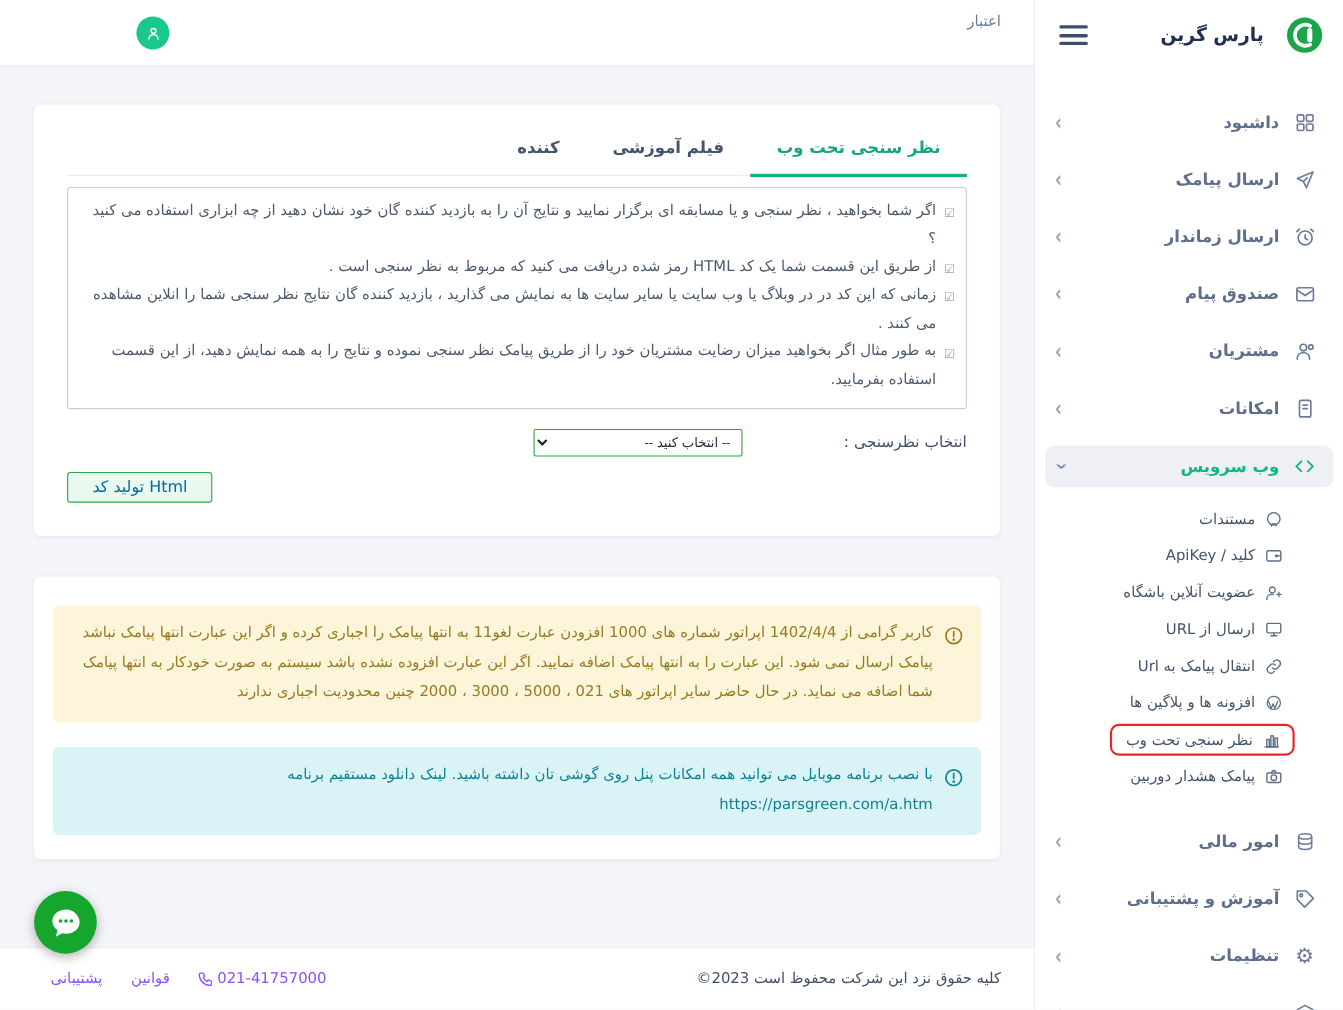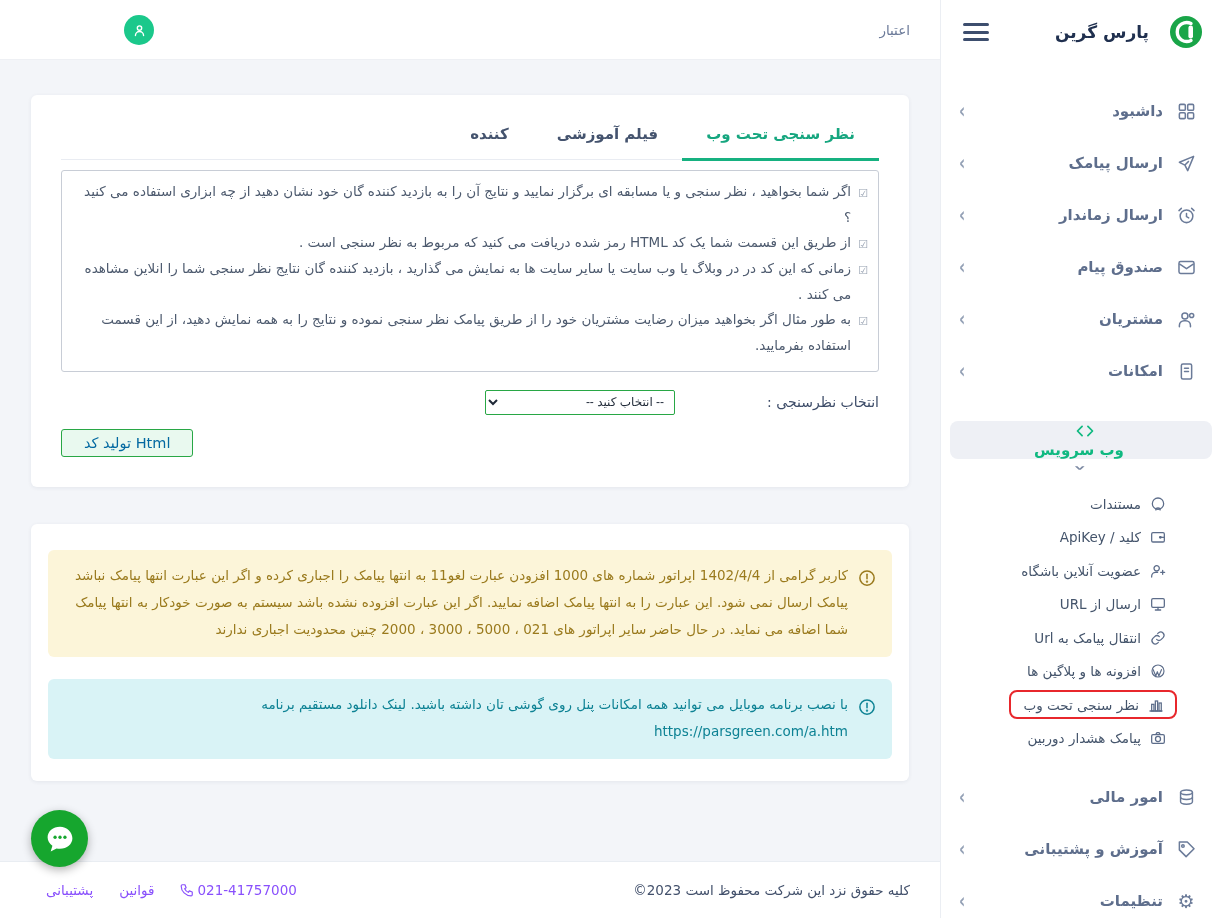--- a/index.html
+++ b/index.html
@@ -11,34 +11,34 @@
   .side-header { height:64px; display:flex; align-items:center; justify-content:space-between; padding:0 18px 0 22px; }
   .brand { display:flex; align-items:center; gap:20px; }
   .brand-name { font-size:17px; font-weight:bold; color:#20304f; }
   .hamburger { width:26px; cursor:pointer; }
   .hamburger span { display:block; height:3px; background:#3d4e6e; border-radius:2px; margin:4.5px 0; }
   .side-nav { margin-top:21px; }
   .nav-item { height:52px; display:flex; align-items:center; padding:0 24px 0 18px; color:#5e6e8c; font-size:15px; font-weight:600; cursor:pointer; }
   .nav-item .nav-icon { width:22px; height:22px; margin-left:12px; display:flex; align-items:center; justify-content:center; color:#6b7b99; }
   .nav-item .nav-label { flex:1; }
   .nav-chev { color:#93a0b5; font-size:15px; transform:scaleY(1.4); }
-  .nav-item.active { background:#eef0f5; border-radius:8px; height:38px; margin:24px 9px; padding:0 15px 0 11px; color:#10b981;flex-direction:column; }
+  .nav-item.active { background:#eef0f5; border-radius:8px; height:38px; margin:8px 9px; padding:0 15px 0 11px; color:#10b981; }
   .nav-item.active .nav-icon { color:#10b981; }
   .nav-item.active .nav-chev { transform:rotate(-90deg) scaleY(1.4); color:#7d8aa3; }
   .sub-list { padding:4px 0 6px; }
   .sub-item { height:33.5px; display:flex; align-items:center; justify-content:flex-start; padding-right:44px; cursor:pointer; }
   .sub-inner { display:inline-flex; align-items:center; gap:8px; padding:4px 11px 4px 13px; color:#44546b; font-size:13.5px; }
   .sub-inner .sub-icon { width:17px; height:17px; display:flex; align-items:center; justify-content:center; color:#5d6d8a; }
   .sub-item.highlight .sub-inner { border:2.5px solid #e8272c; border-radius:8px; }
 
   
   .main { position:absolute; top:0; left:0; width:940px; height:918px; }
   .topbar { height:60px; background:#fff; border-bottom:1px solid #eef0f4; position:relative; }
   .avatar { position:absolute; left:124px; top:15px; width:30px; height:30px; border-radius:50%; background:#1bc88b; display:flex; align-items:center; justify-content:center; cursor:pointer; }
-  .credit { position:absolute; right:30px; top:22px; color:#6b7a99; font-size:13.5px; cursor:pointer;margin-left:16px; }
+  .credit { position:absolute; right:30px; top:12px; color:#6b7a99; font-size:13.5px; cursor:pointer;margin-left:16px; }
 
   .card { background:#fff; border-radius:6px; box-shadow:0 1px 4px rgba(25,39,70,.07); }
   .card1 { margin:35px 31px 0; padding:14px 30px 30px; }
   .tabs { display:flex; border-bottom:1px solid #e9ecf2; }
   .tab { padding:16px 24px 15px; font-size:15px; font-weight:700; color:#44536e; cursor:pointer; }
   .tab.active { color:#16a67f; border-bottom:3px solid #16b180; margin-bottom:-2px; }
 
   .title-box { margin-top:26px; background:#eafaf0; border:1px solid #3cb554; border-radius:5px; text-align:center; padding:6px 0 9px; color:#28a745; font-size:21px; }
   .info-box { margin-top:10px; border:1px solid #c8cdd6; border-radius:3px; padding:8px 10px 12px 16px; }
   .bullet { display:flex; gap:7px; color:#4d5a6e; font-size:13.5px; line-height:1.9; text-align:right; }

